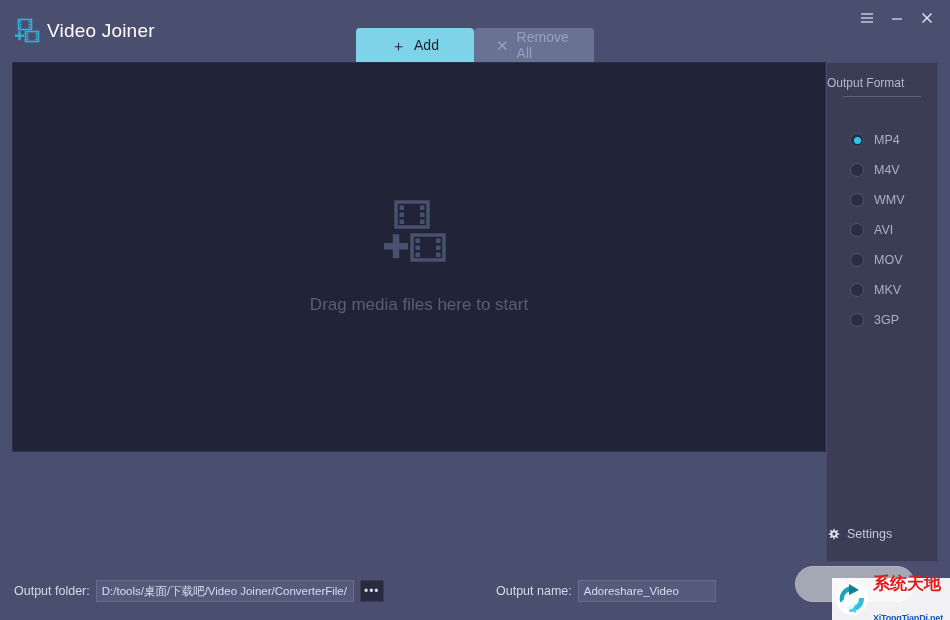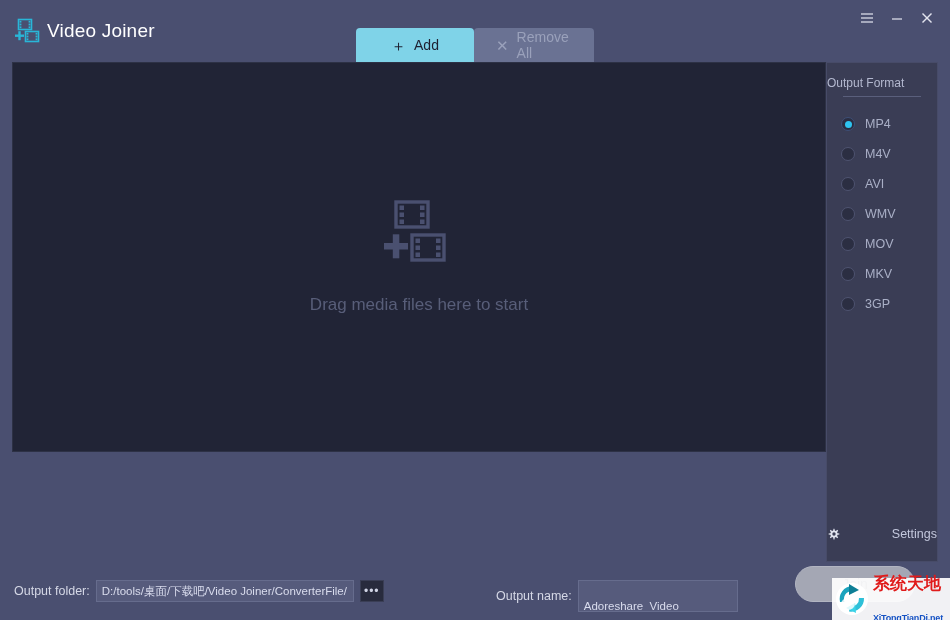--- a/index.html
+++ b/index.html
@@ -106,22 +106,22 @@
     text-align: left;
     color: #b3b8cf;
     font-size: 12px;
   }
   .sidebar-underline {
     width: 78px; height: 1px;
     background: #5a5f7c;
     margin: 6px auto 0;
   }
   .format-list {
-    margin-top: 12px;
-    padding-left: 14px;
+    margin-top: 28px;
+    padding-left: 23px;
   }
   .format-item {
     display: flex; align-items: center;
     gap: 10px;
     height: 30px;
     margin-bottom: 0px;
   }
   .radio {
     width: 14px; height: 14px;
     border-radius: 50%;
@@ -139,21 +139,21 @@
     display: block;
   }
   .format-label {
     color: #a9afc6;
     font-size: 12.5px;
   }
   .settings {
     position: absolute;
     left: 0; bottom: 20px;
     width: 100%;
-    display: flex; align-items: center; justify-content: space-between;
+    display: flex; align-items: center; justify-content: flex-start;
     gap: 7px;
   }
   .settings-label {
     color: #c3c8dd;
     font-size: 12.5px;
   }
   .gear { width: 13px; height: 13px; display:block; }
 
   
   .bottombar {
@@ -190,26 +190,26 @@
     font-size: 12px;
     display: flex; align-items: center; justify-content: center;
     letter-spacing: 1px;
     line-height: 1;
   }
   .out-name {
     position: absolute; left: 496px; top: 18px;
     display: flex; align-items: center; gap: 6px;
   }
   .name-input {
-    width: 160px; height: 22px;
+    width: 138px; height: 22px;
     background: #565b7c;
     border: 1px solid #666c8d;
     color: #d9dced;
     font-size: 11.5px;
-    padding: 15px 5px;
+    padding: 0 5px;
     line-height: 20px;
     white-space: nowrap;
     overflow: hidden;
   }
 
   .join-btn {
     position: absolute;
     left: 795px; top: 566px;
     width: 120px; height: 36px;
     border-radius: 18px;
@@ -355,25 +355,25 @@
       <div class="format-item">
         <span class="radio on"></span>
         <span class="format-label">MP4</span>
       </div>
       <div class="format-item">
         <span class="radio"></span>
         <span class="format-label">M4V</span>
       </div>
       <div class="format-item">
         <span class="radio"></span>
+        <span class="format-label">WMV</span>
+      </div>
+      <div class="format-item">
+        <span class="radio"></span>
         <span class="format-label">AVI</span>
-      </div>
-      <div class="format-item">
-        <span class="radio"></span>
-        <span class="format-label">WMV</span>
       </div>
       <div class="format-item">
         <span class="radio"></span>
         <span class="format-label">MOV</span>
       </div>
       <div class="format-item">
         <span class="radio"></span>
         <span class="format-label">MKV</span>
       </div>
       <div class="format-item">

